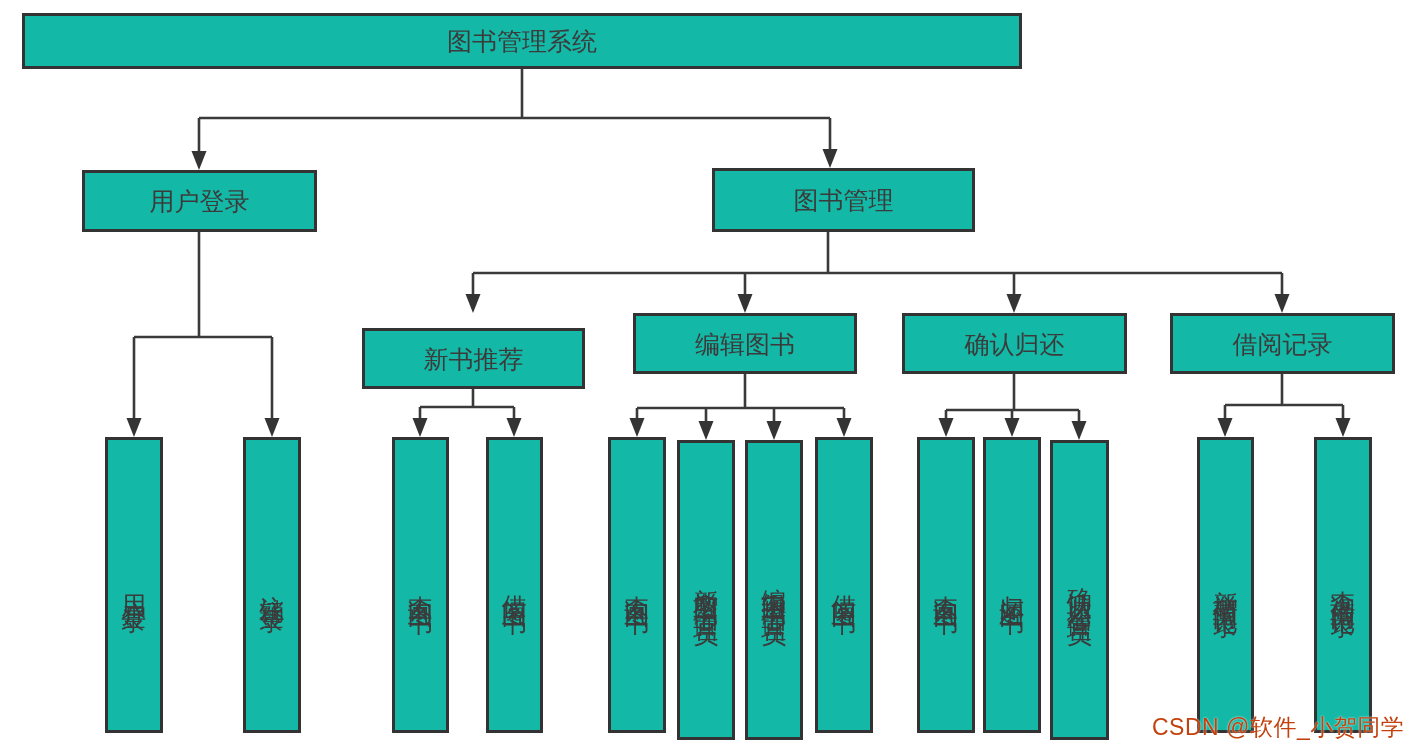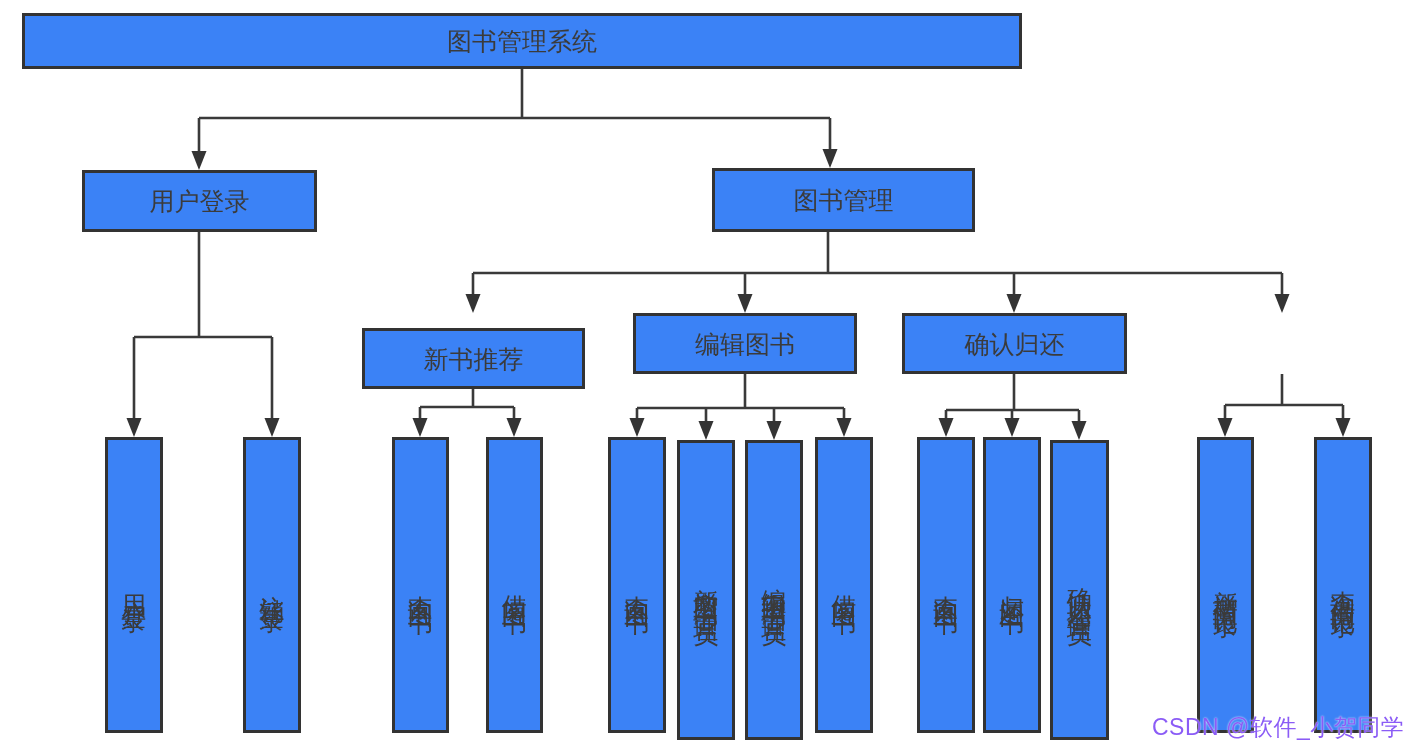--- a/index.html
+++ b/index.html
@@ -4,31 +4,31 @@
 <style>
   html,body{margin:0;padding:0;background:#ffffff;}
   .stage{
     position:relative;width:1405px;height:747px;background:#ffffff;overflow:hidden;
     font-family:"Liberation Sans",sans-serif;
   }
   .wires{position:absolute;left:0;top:0;width:1405px;height:747px;}
   .wire{fill:none;stroke:#3a3a3a;stroke-width:2.6;}
   .arrow{fill:#343434;stroke:none;}
   .node{
-    position:absolute;box-sizing:border-box;border:3px solid #333333;background:#3b82f6;
+    position:absolute;box-sizing:border-box;border:3px solid #333333;background:#14b8a6;
     display:flex;align-items:center;justify-content:center;
     color:#3b3b3b;font-size:25px;line-height:1.2;white-space:nowrap;
   }
   .leaf span{
     writing-mode:vertical-rl;text-orientation:mixed;
     letter-spacing:5px;line-height:1.05;
   }
   .watermark{
     position:absolute;left:1152px;top:712px;width:252px;
-    color:#8b5cf6;font-size:23px;letter-spacing:0.5px;white-space:nowrap;
+    color:#c2410c;font-size:23px;letter-spacing:0.5px;white-space:nowrap;
     text-shadow:0 0 2px #ffffff;
   }
 </style>
 </head>
 <body>
 
 <div class="stage">
 
   <svg class="wires" viewBox="0 0 1405 747">
 
@@ -79,20 +79,23 @@
 
   <div class="node" style="left:362px;top:328px;width:223px;height:61px">
     <span>新书推荐</span>
   </div>
   <div class="node" style="left:633px;top:313px;width:224px;height:61px">
     <span>编辑图书</span>
   </div>
   <div class="node" style="left:902px;top:313px;width:225px;height:61px">
     <span>确认归还</span>
   </div>
+  <div class="node" style="left:1170px;top:313px;width:225px;height:61px">
+    <span>借阅记录</span>
+  </div>
 
   <div class="node leaf" style="left:105px;top:437px;width:58px;height:296px">
     <span>用户登录</span>
   </div>
   <div class="node leaf" style="left:243px;top:437px;width:58px;height:296px">
     <span>注销登录</span>
   </div>
 
   <div class="node leaf" style="left:392px;top:437px;width:57px;height:296px">
     <span>查询图书</span>

